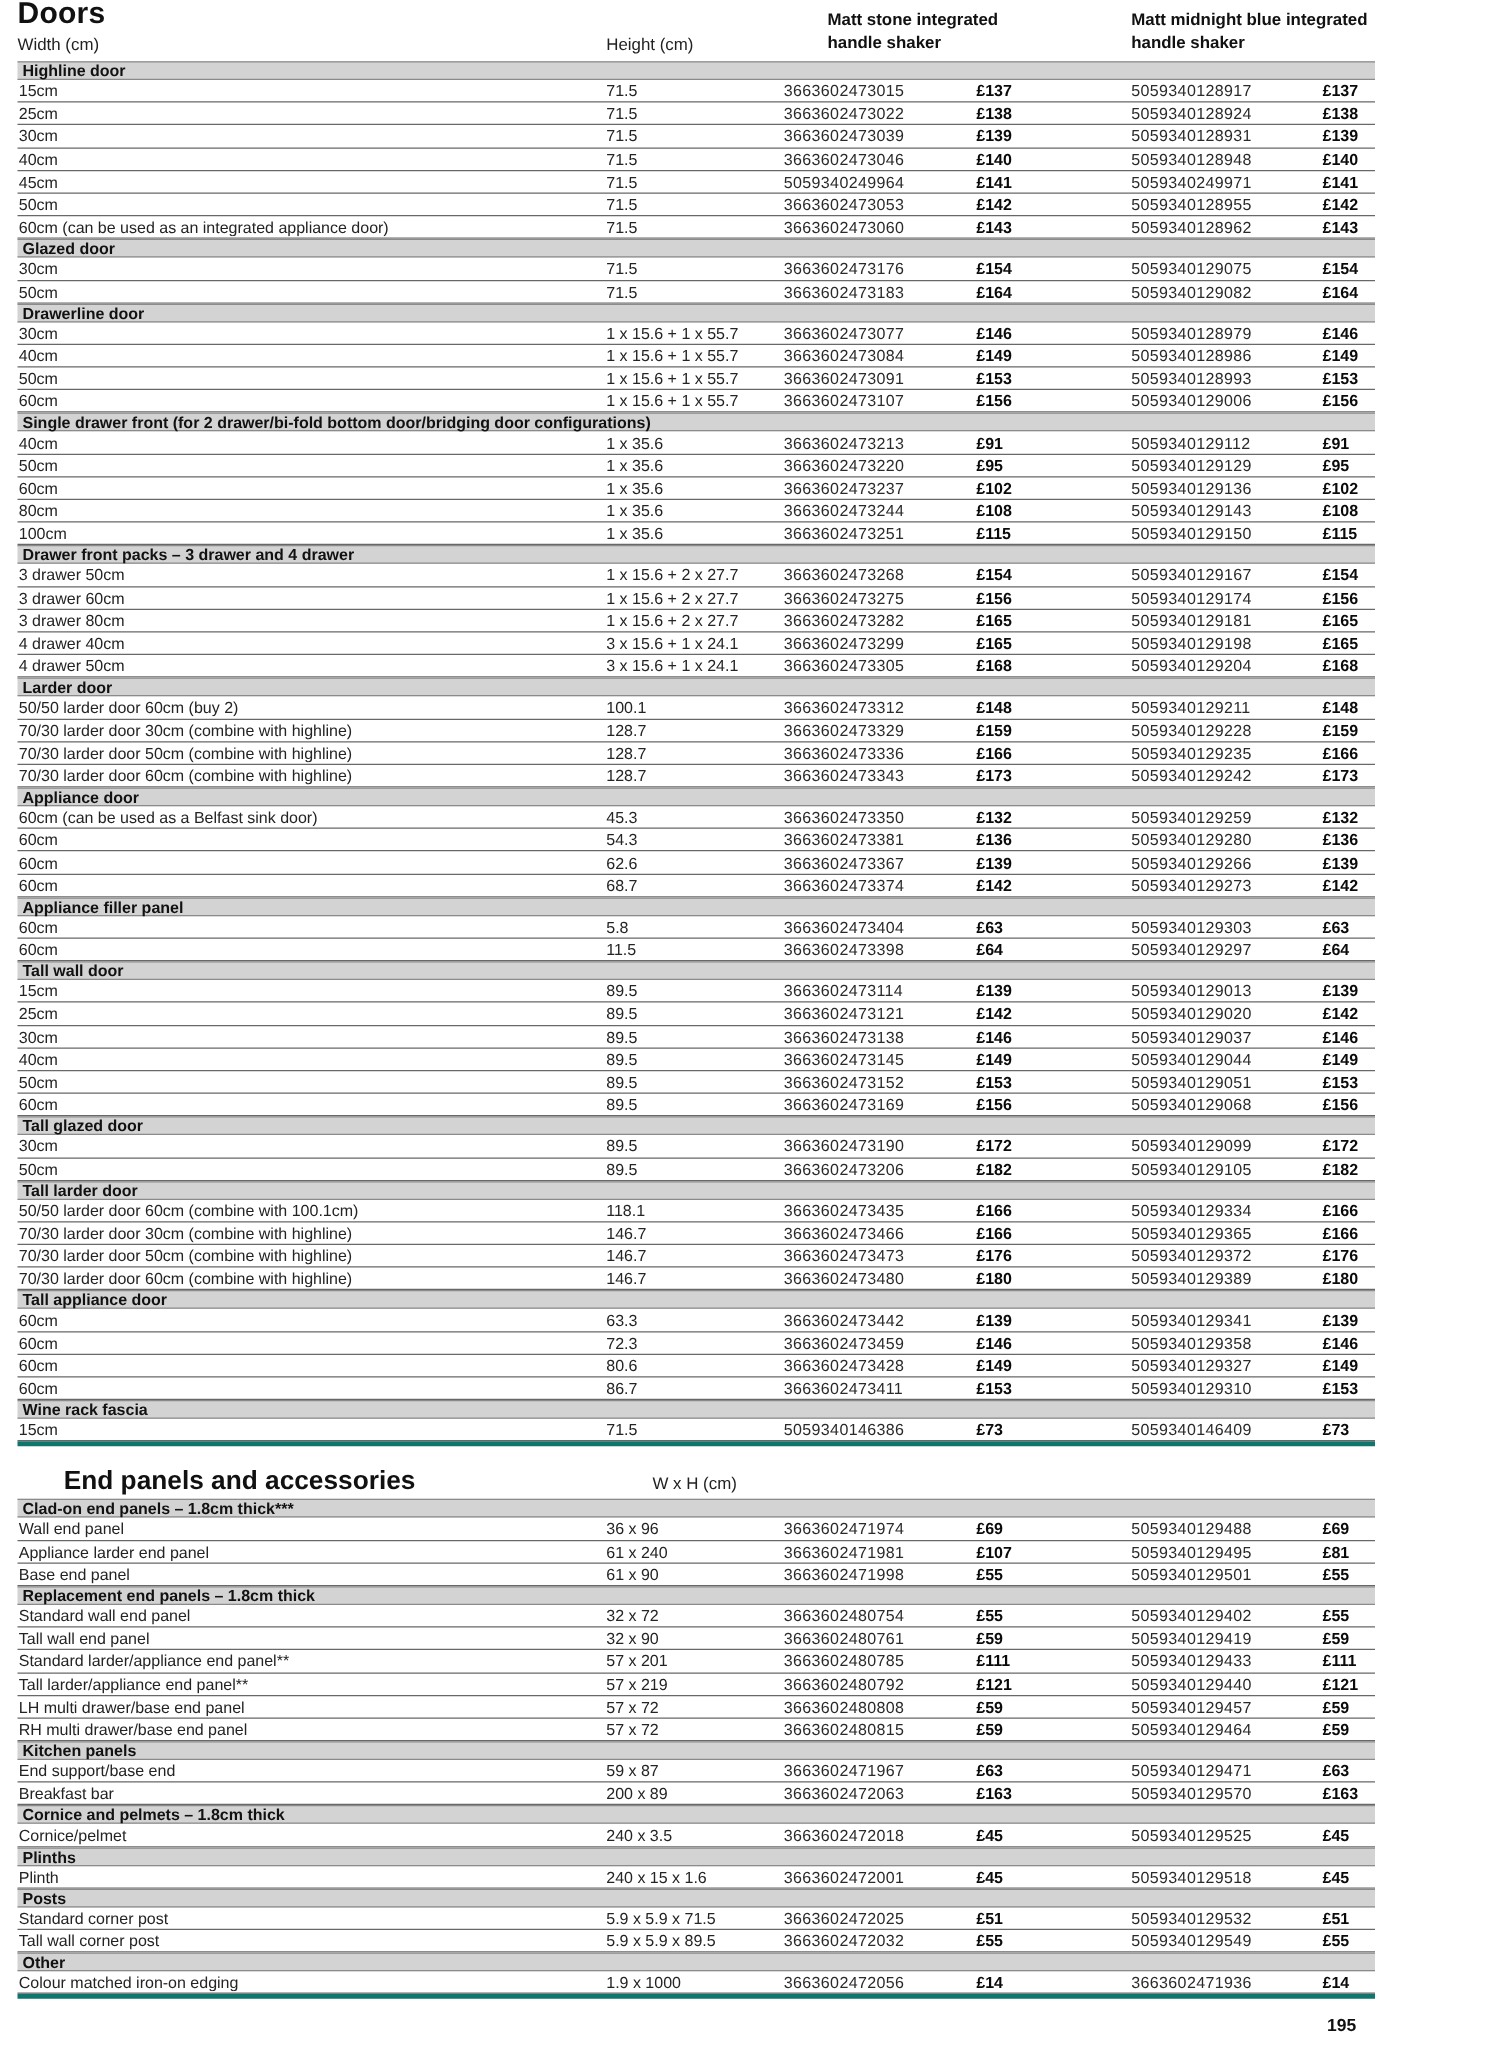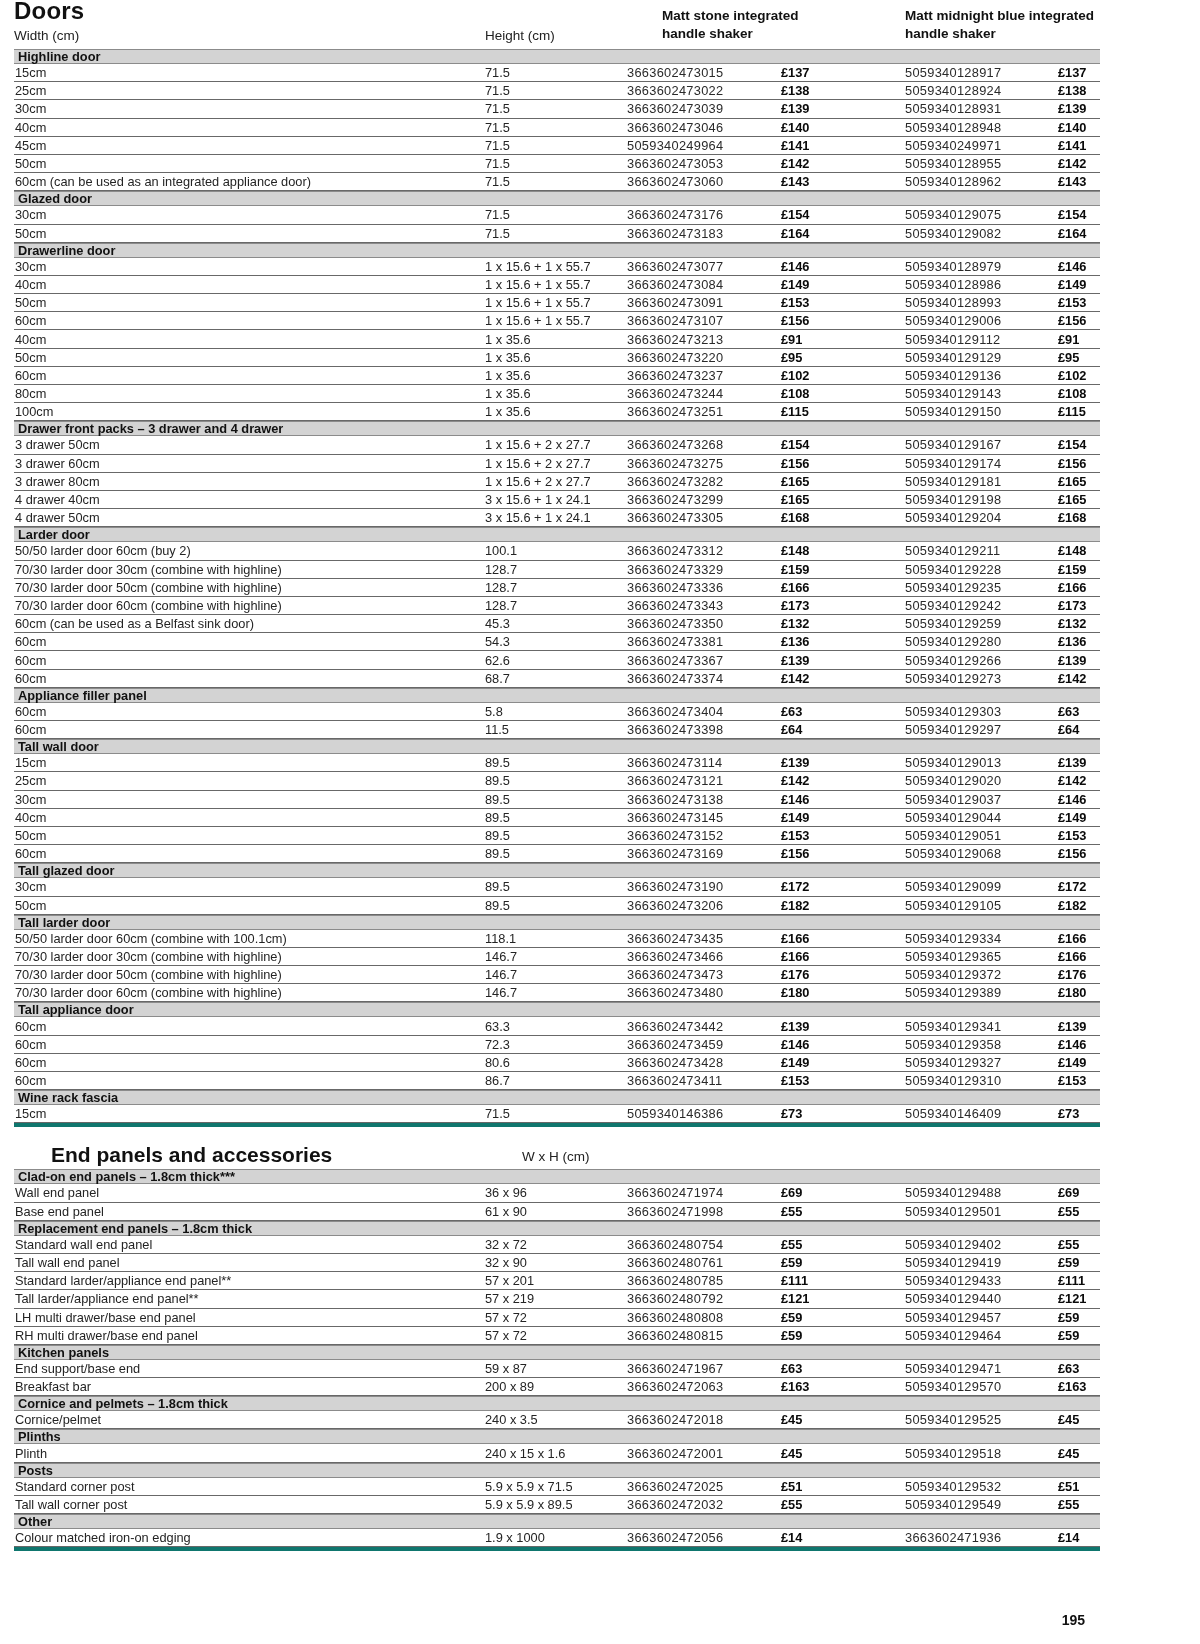--- a/index.html
+++ b/index.html
@@ -171,20 +171,21 @@
           <div class="c-price">£153</div>
         </div>
         <div class="trow">
           <div class="c-name">60cm</div>
           <div class="c-height">1 x 15.6 + 1 x 55.7</div>
           <div class="c-code">3663602473107</div>
           <div class="c-price">£156</div>
           <div class="c-code">5059340129006</div>
           <div class="c-price">£156</div>
         </div>
+        <div class="band">Single drawer front (for 2 drawer/bi-fold bottom door/bridging door configurations)</div>
         <div class="trow">
           <div class="c-name">40cm</div>
           <div class="c-height">1 x 35.6</div>
           <div class="c-code">3663602473213</div>
           <div class="c-price">£91</div>
           <div class="c-code">5059340129112</div>
           <div class="c-price">£91</div>
         </div>
         <div class="trow">
           <div class="c-name">50cm</div>
@@ -285,20 +286,21 @@
           <div class="c-price">£166</div>
         </div>
         <div class="trow">
           <div class="c-name">70/30 larder door 60cm (combine with highline)</div>
           <div class="c-height">128.7</div>
           <div class="c-code">3663602473343</div>
           <div class="c-price">£173</div>
           <div class="c-code">5059340129242</div>
           <div class="c-price">£173</div>
         </div>
+        <div class="band">Appliance door</div>
         <div class="trow">
           <div class="c-name">60cm (can be used as a Belfast sink door)</div>
           <div class="c-height">45.3</div>
           <div class="c-code">3663602473350</div>
           <div class="c-price">£132</div>
           <div class="c-code">5059340129259</div>
           <div class="c-price">£132</div>
         </div>
         <div class="trow">
           <div class="c-name">60cm</div>
@@ -493,20 +495,28 @@
         <div class="band">Clad-on end panels – 1.8cm thick***</div>
         <div class="trow">
           <div class="c-name">Wall end panel</div>
           <div class="c-height">36 x 96</div>
           <div class="c-code">3663602471974</div>
           <div class="c-price">£69</div>
           <div class="c-code">5059340129488</div>
           <div class="c-price">£69</div>
         </div>
         <div class="trow">
+          <div class="c-name">Appliance larder end panel</div>
+          <div class="c-height">61 x 240</div>
+          <div class="c-code">3663602471981</div>
+          <div class="c-price">£107</div>
+          <div class="c-code">5059340129495</div>
+          <div class="c-price">£81</div>
+        </div>
+        <div class="trow">
           <div class="c-name">Base end panel</div>
           <div class="c-height">61 x 90</div>
           <div class="c-code">3663602471998</div>
           <div class="c-price">£55</div>
           <div class="c-code">5059340129501</div>
           <div class="c-price">£55</div>
         </div>
         <div class="band">Replacement end panels – 1.8cm thick</div>
         <div class="trow">
           <div class="c-name">Standard wall end panel</div>

